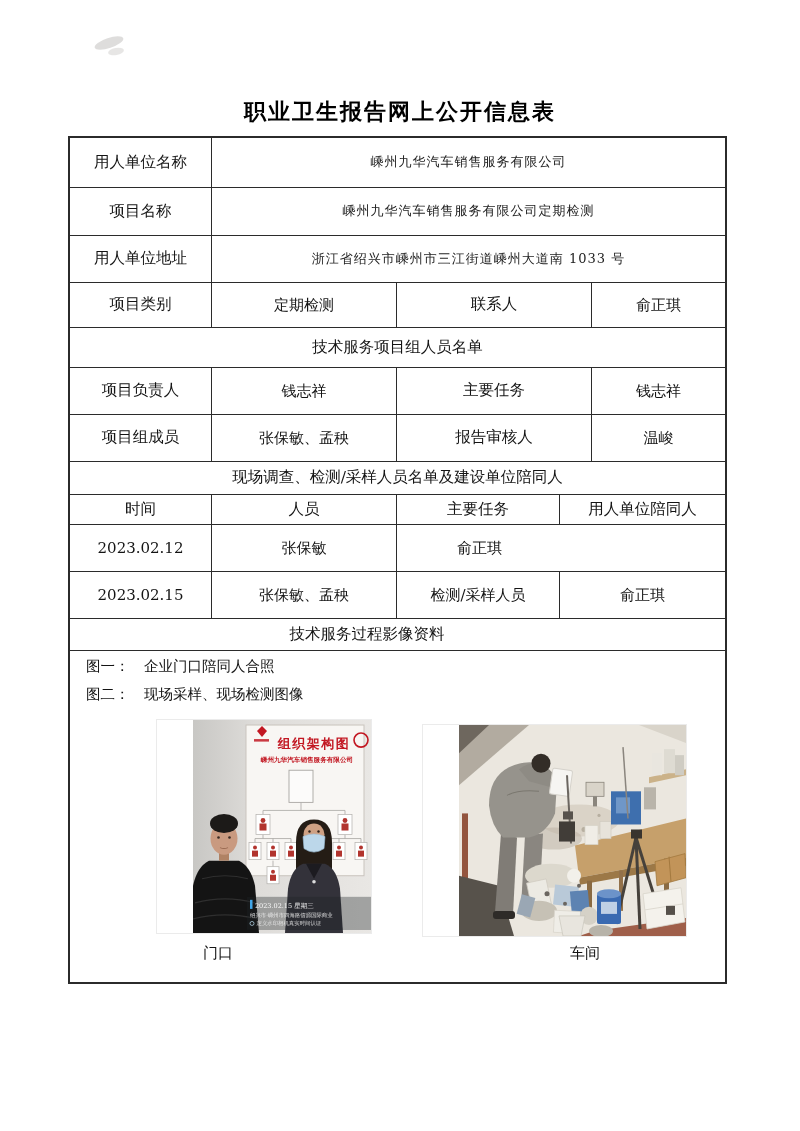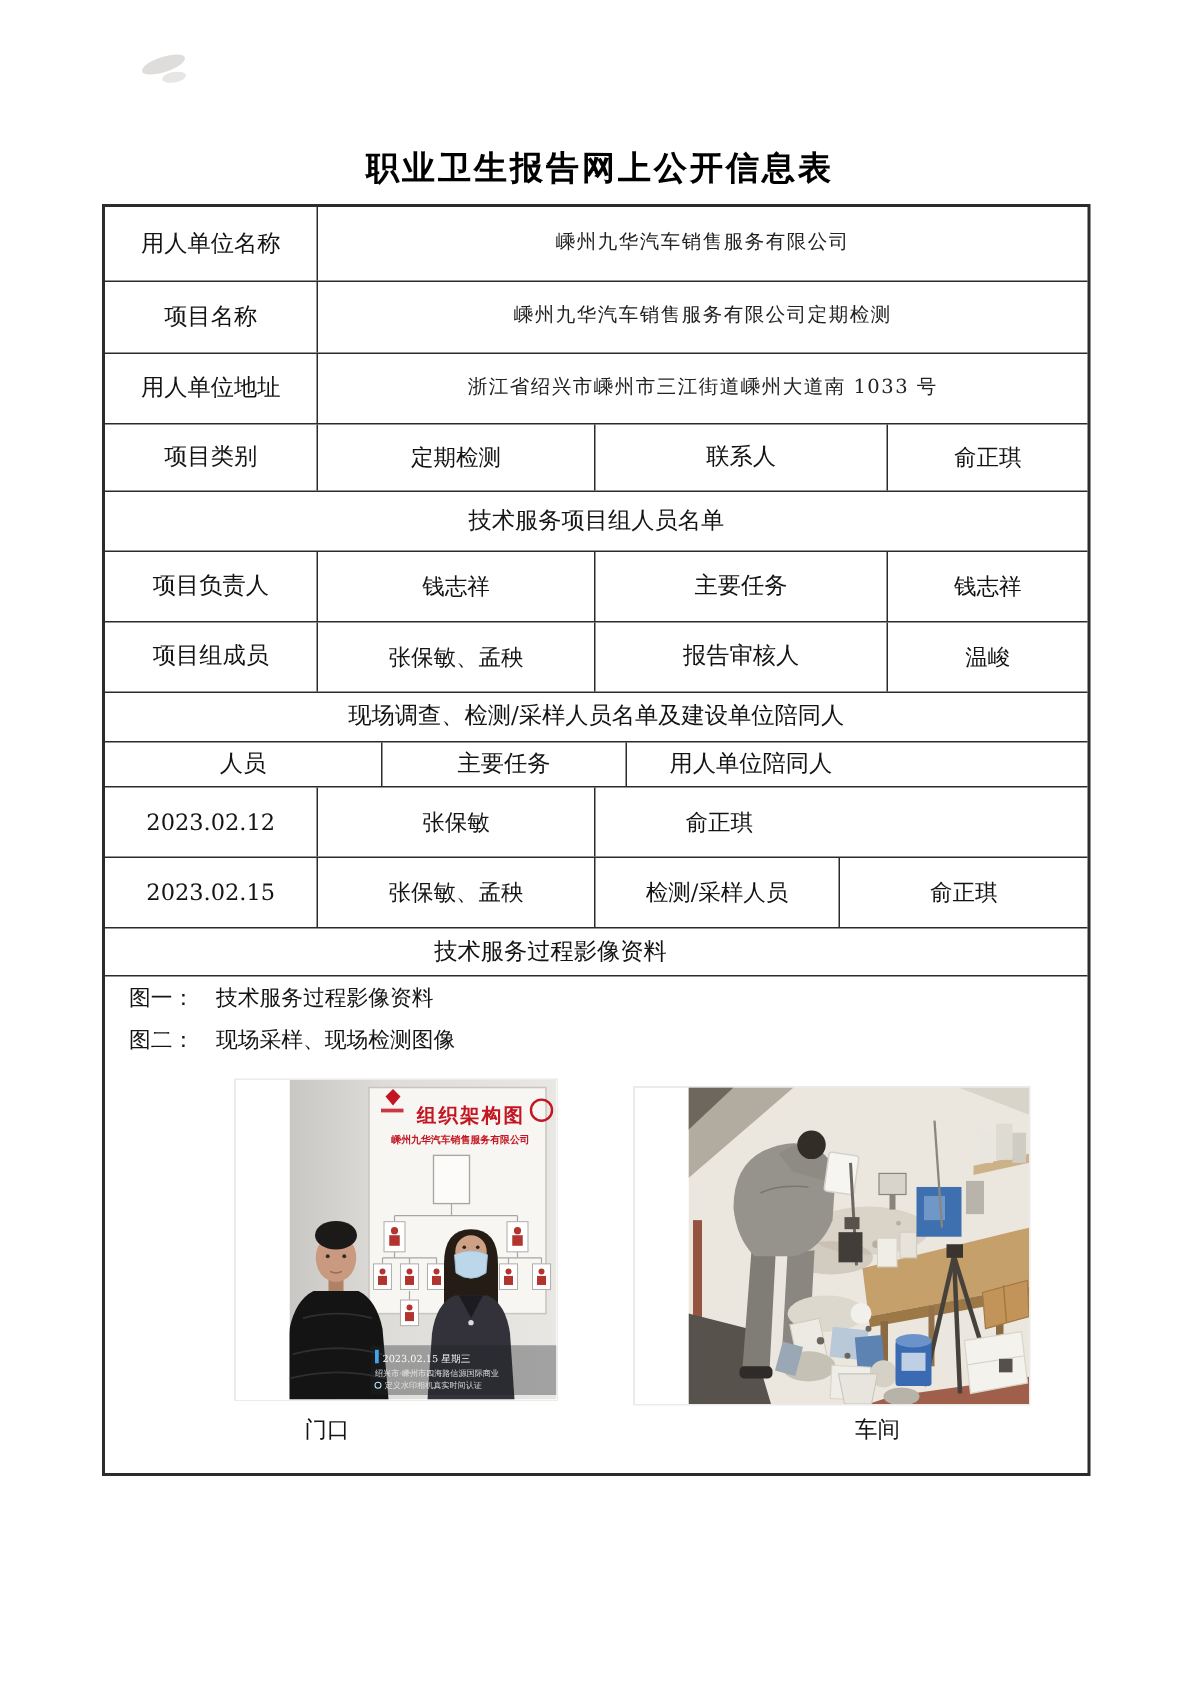--- a/index.html
+++ b/index.html
@@ -103,20 +103,21 @@
       <div class="cell c2">张保敏、孟秧</div>
       <div class="cell c3 label">报告审核人</div>
       <div class="cell c4 end">温峻</div>
     </div>
 
     <div class="row h33">
       <div class="cell end merged" style="width:655px">现场调查、检测/采样人员名单及建设单位陪同人</div>
     </div>
 
     <div class="row h30">
+      <div class="cell l1 label">时间</div>
       <div class="cell l2 label">人员</div>
       <div class="cell l3 label">主要任务</div>
       <div class="cell l4 end label">用人单位陪同人</div>
     </div>
 
     <div class="row h47">
       <div class="cell l1">2023.02.12</div>
       <div class="cell l2">张保敏</div>
       <div class="cell l4 end">俞正琪</div>
     </div>
@@ -127,21 +128,21 @@
       <div class="cell l3">检测/采样人员</div>
       <div class="cell l4 end">俞正琪</div>
     </div>
 
     <div class="row h32">
       <div class="cell end merged" style="width:594px">技术服务过程影像资料</div>
     </div>
 
     <div class="row h331 last">
       <div class="media-area">
-        <div class="fig-captions"><div>图一：　技术服务过程影像资料</div><div>图二：　现场采样、现场检测图像</div></div>
+        <div class="fig-captions"><div>图一：　企业门口陪同人合照</div><div>图二：　现场采样、现场检测图像</div></div>
 
         <div class="photo photo-entrance">
           <svg viewBox="0 0 178 212" preserveAspectRatio="none">
             <defs>
               <linearGradient id="wallg" x1="0" y1="0" x2="1" y2="0">
                 <stop offset="0" stop-color="#c8c7c4"></stop>
                   <stop offset="0.35" stop-color="#dedcd9"></stop>
                   <stop offset="1" stop-color="#e9e7e4"></stop>
               </linearGradient>
             </defs>

